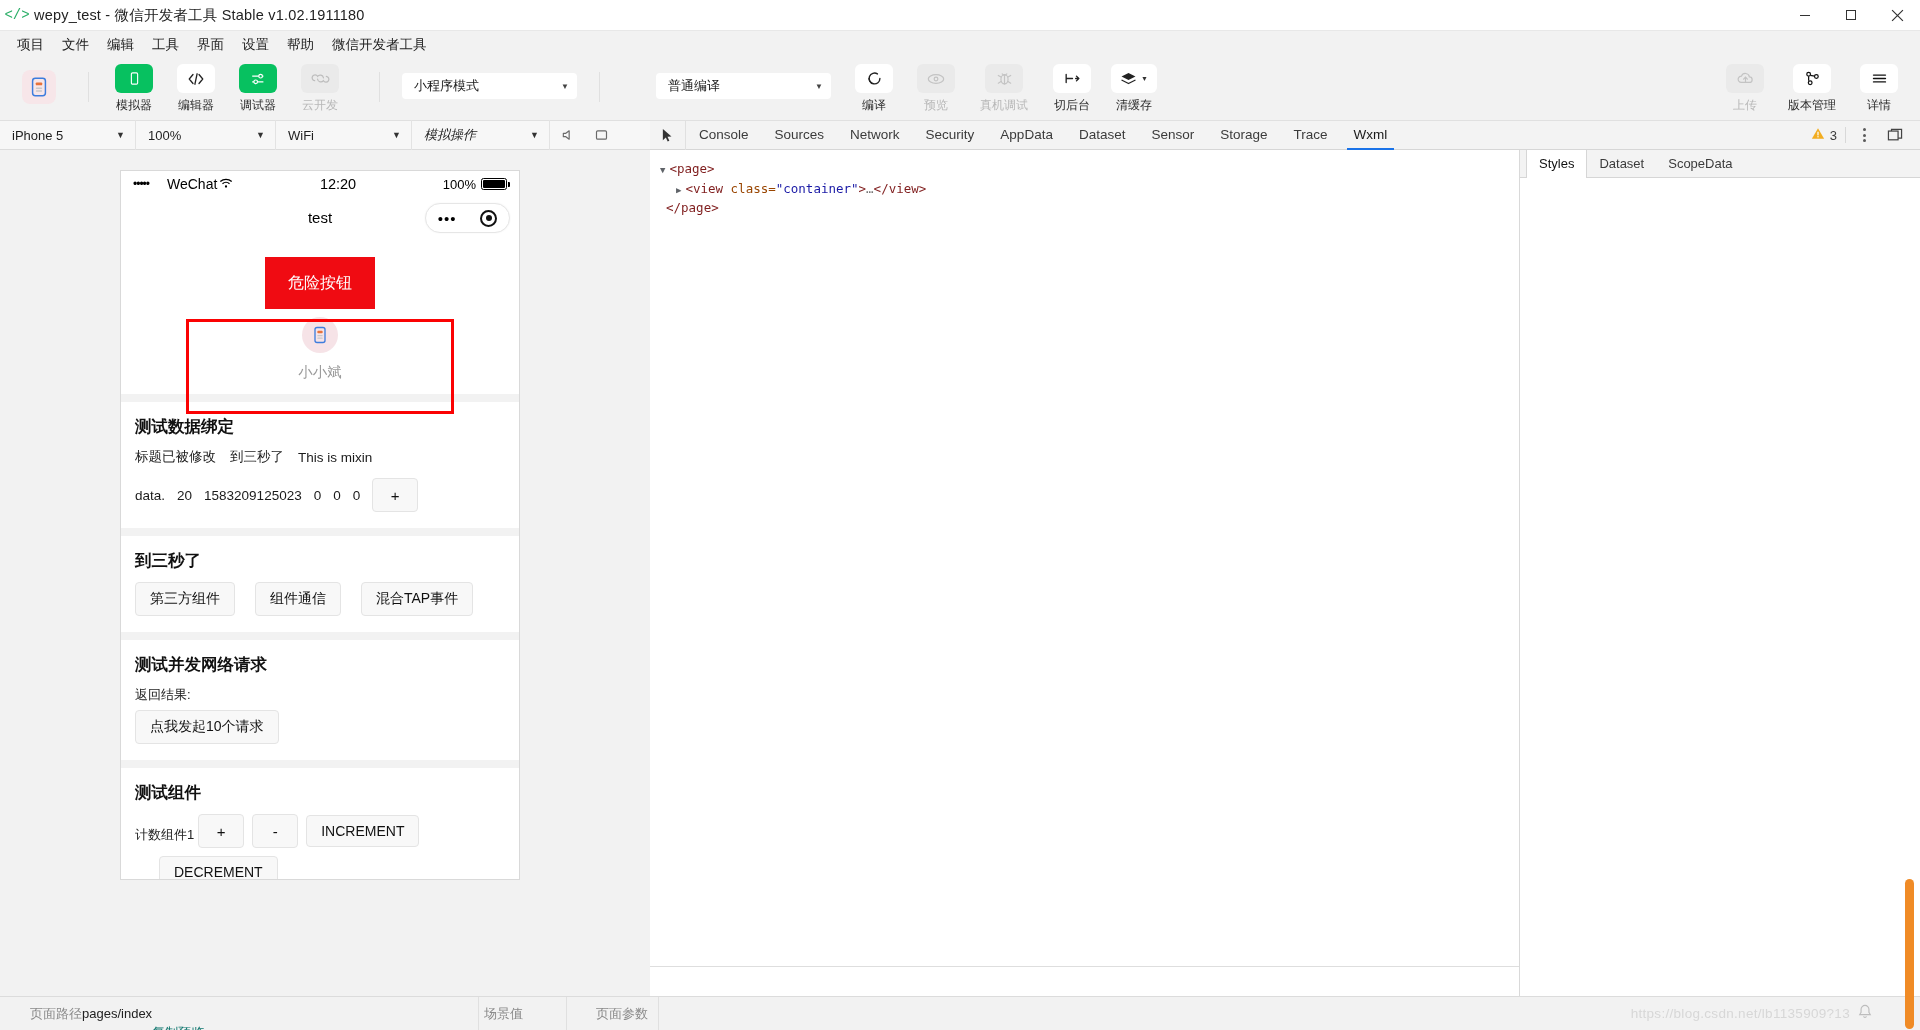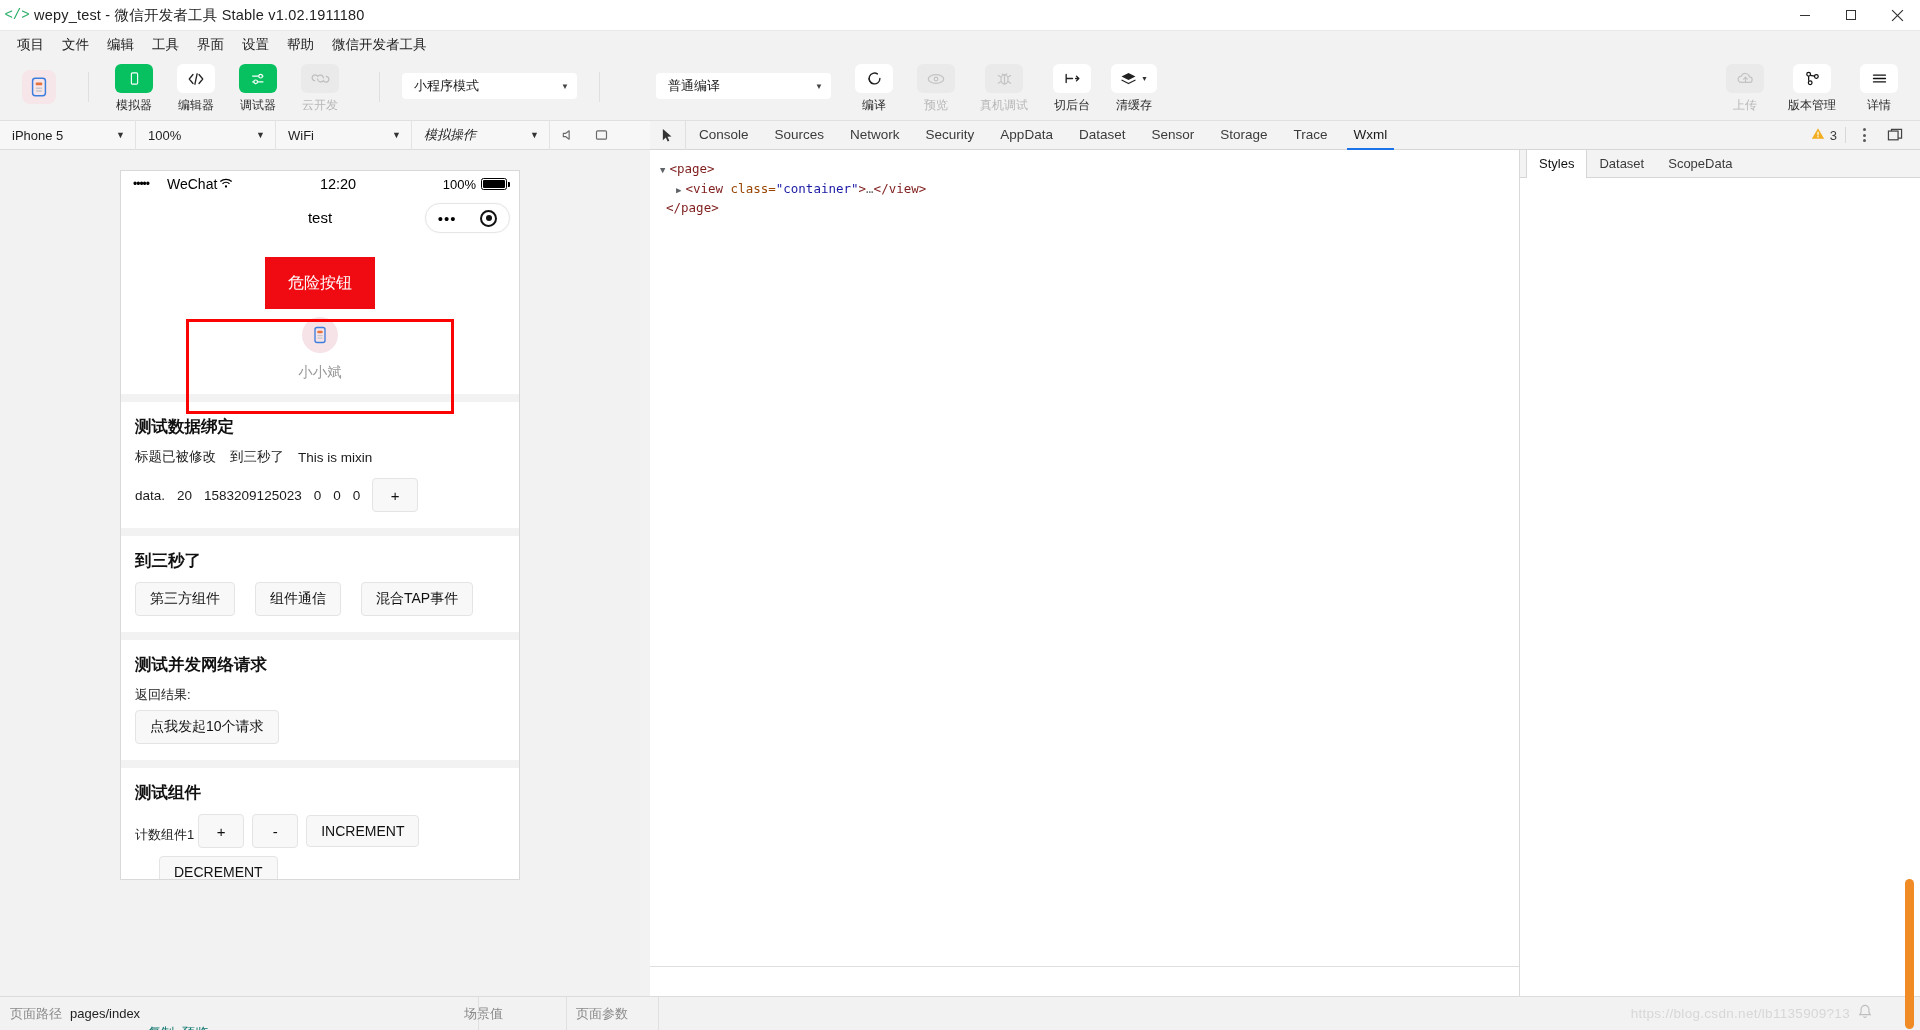--- a/index.html
+++ b/index.html
@@ -132,21 +132,21 @@
   .arr { color:#5f6368; font-size:9px; margin-right:4px; display:inline-block; }
   .wxml-footer { position:absolute; left:0; right:0; bottom:0; height:30px; border-top:1px solid #dedede; background:#fff;}
   .styles-pane { width: 400px; background:#fff; display:flex; flex-direction:column; flex:none; }
   .styles-tabs { height:28px; background:#f3f3f3; border-bottom:1px solid #d6d6d6; display:flex; align-items:center; padding-left:6px; }
   .stab { font-size:13px; color:#3b3b3b; padding:0 12px; height:28px; line-height:28px; }
   .stab.active { background:#fff; color:#111; border-right:1px solid #d6d6d6; border-left:1px solid #d6d6d6; }
   .styles-body { flex:1; background:#fff; }
 
   
   .statusbar { height: 34px; background:#f2f2f2; border-top:1px solid #dcdcdc; display:flex; align-items:center; flex:none; position:relative; }
-  .sb-sec { display:flex; align-items:center; gap:8px; padding: 0 10px; height:34px; font-size:13px; }
+  .sb-sec { display:flex; align-items:center; padding: 0 30px; height:34px; font-size:13px; }
   .sb-label { color:#8a8a8a; }
   .sb-val { color:#222; }
   .sb-link { color:#0f766e;margin-top:38px; }
   .sb-div { width:1px; height:34px; background:#e0e0e0; }
   .watermark { position:absolute; right: 70px; font-size:13.5px; color:#d7d7d7; letter-spacing:.3px; }
   .bell { position:absolute; right:48px; color:#bdbdbd; }
   .scroll-thumb { position:absolute; right:6px; top:-118px; width:9px; height:150px; border-radius:5px; background:#f08b26; }
 </style>
 </head>
 <body>

